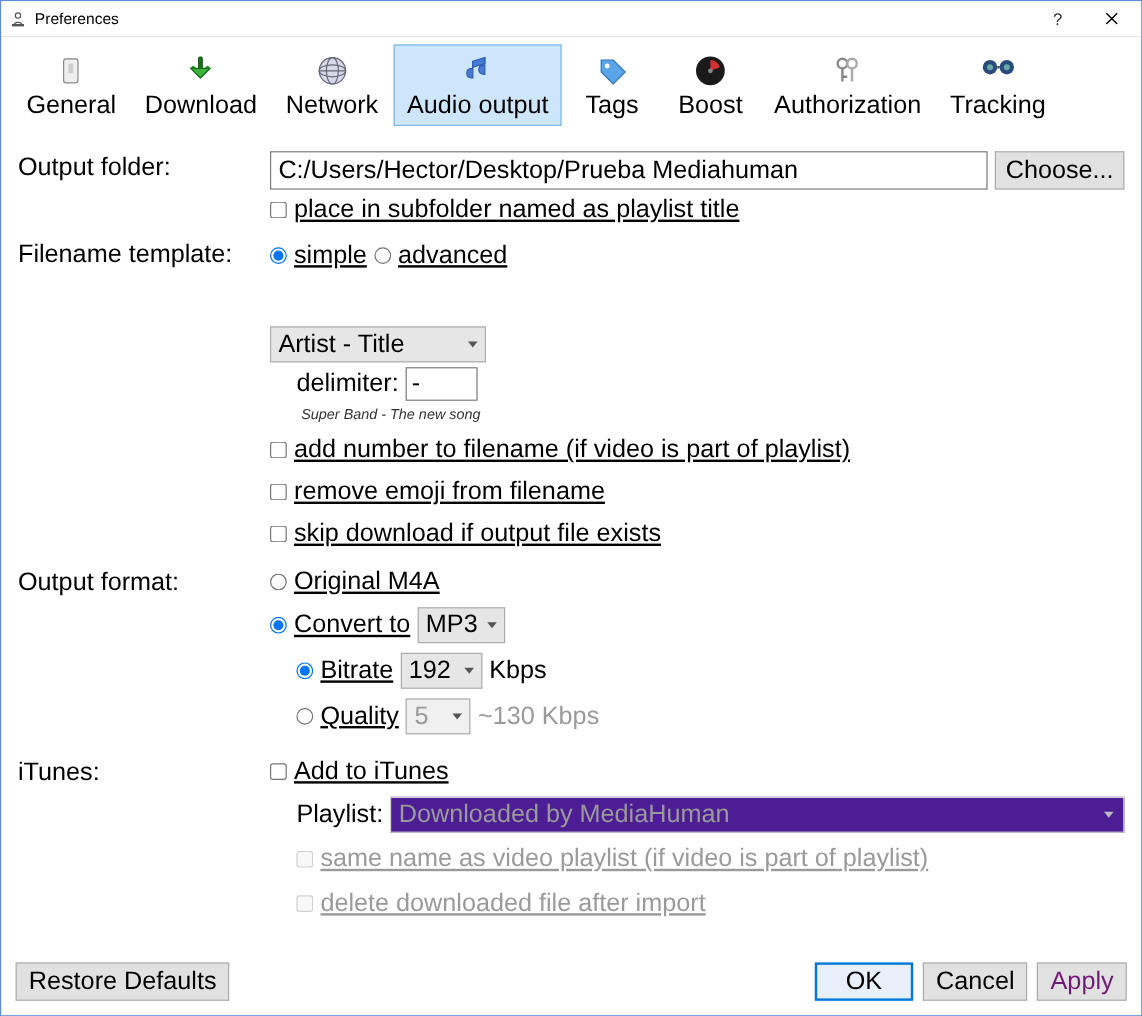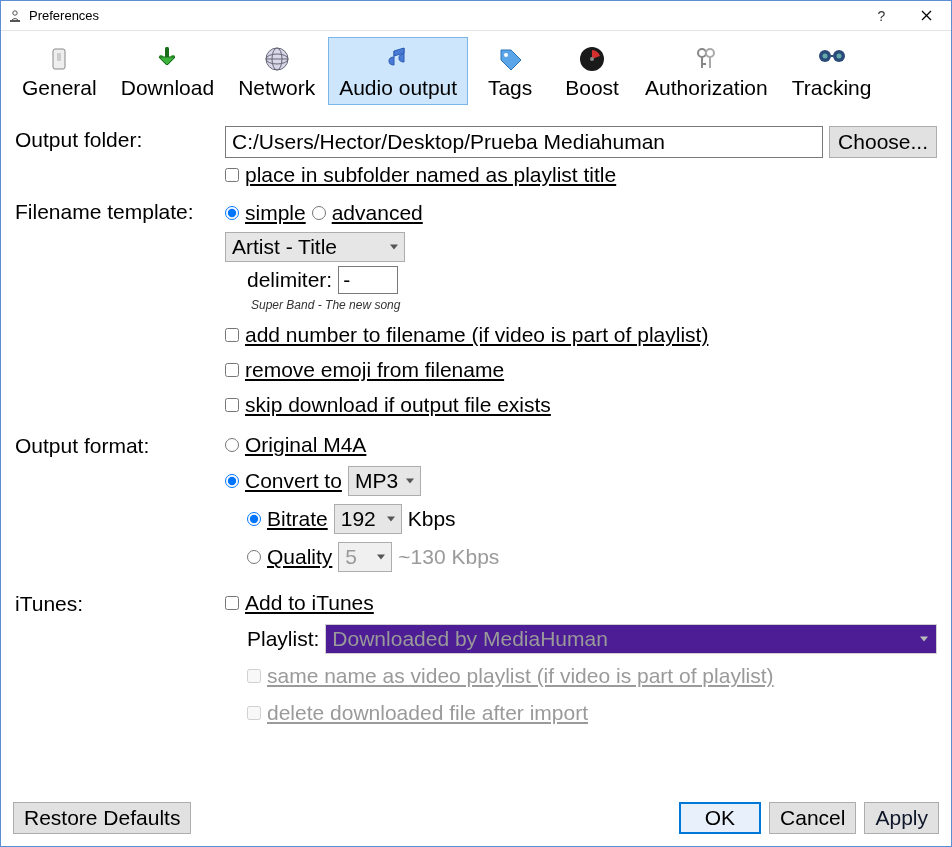--- a/index.html
+++ b/index.html
@@ -105,21 +105,21 @@
     font-size: 21px;
     height: 30px;
     background: #e6e6e6;
     border: 1px solid #adadad;
     padding: 0 22px 0 6px;
     display: inline-flex;
     align-items: center;
     position: relative;
     min-width: 100px;
   }
-  .combo.wide { min-width: 180px; }
+  .combo.wide { min-width: 180px; margin-top: 40px; }
   .combo .caret {
     position: absolute; right: 6px; top: 50%; transform: translateY(-50%);
     width: 0; height: 0; border-left: 4px solid transparent; border-right: 4px solid transparent; border-top: 5px solid #555;
   }
   .combo.disabled { color: #9a9a9a; background:#f0f0f0;}
   .smallinput {
     font-size: 21px; border:1px solid #7a7a7a; height:28px; width:60px; padding:0 4px;
   }
   .example { font-size: 12px; font-style: italic; color:#333; margin: 2px 0 8px 26px;}
   .indent1 { margin-left: 22px; }
@@ -144,21 +144,21 @@
     padding: 0 10px;
     background: #e1e1e1;
     border: 1px solid #adadad;
     cursor: default;
   }
   .btn.primary {
     background: #e8f1fb;
     border: 2px solid #0078d7;
     padding: 0 24px;
   }
-  .btn.disabled { color:#0f172a; }
+  .btn.disabled { color:#701a75; }
 </style>
 </head>
 <body>
 
 <div class="titlebar">
   <span class="app-icon">
     <svg width="14" height="14" viewBox="0 0 14 14">
         <circle cx="7" cy="4" r="2.2" fill="none" stroke="#555" stroke-width="1"></circle>
         <path d="M3 12 Q7 7 11 12" fill="none" stroke="#555" stroke-width="1"></path>
         <rect x="2" y="11" width="10" height="2" fill="#555"></rect>

